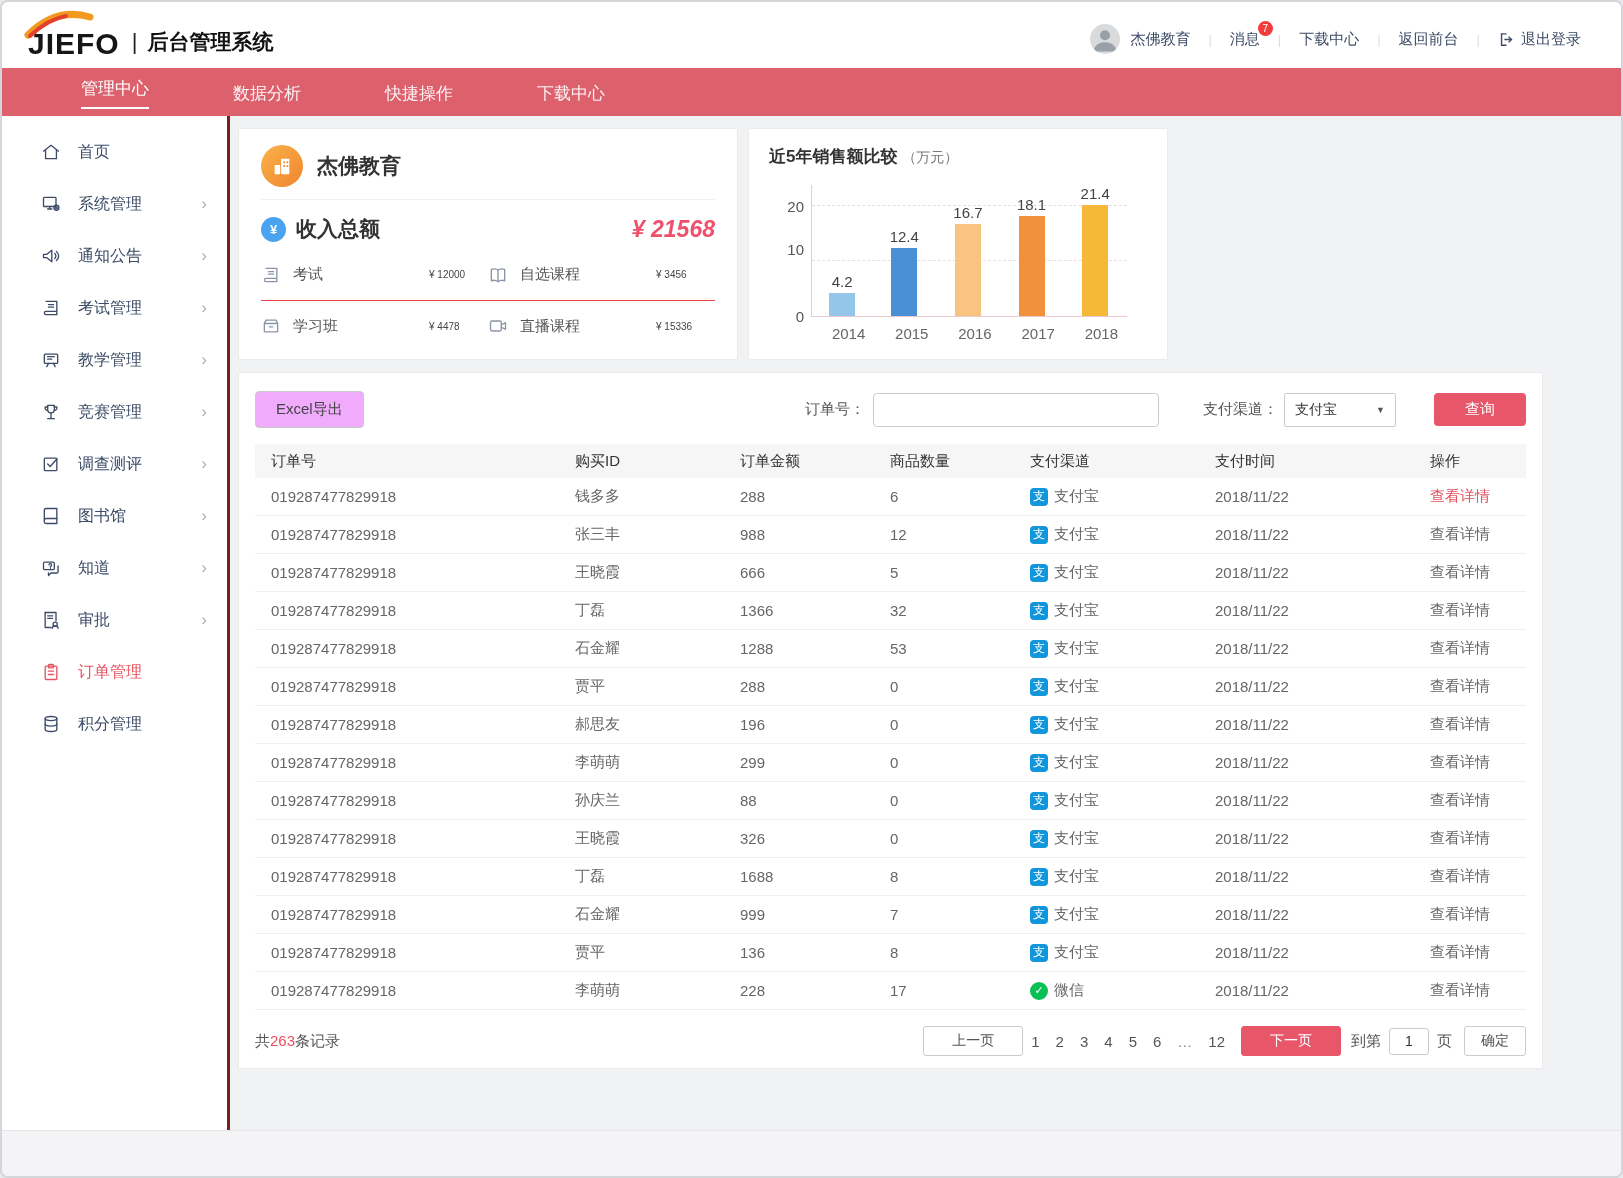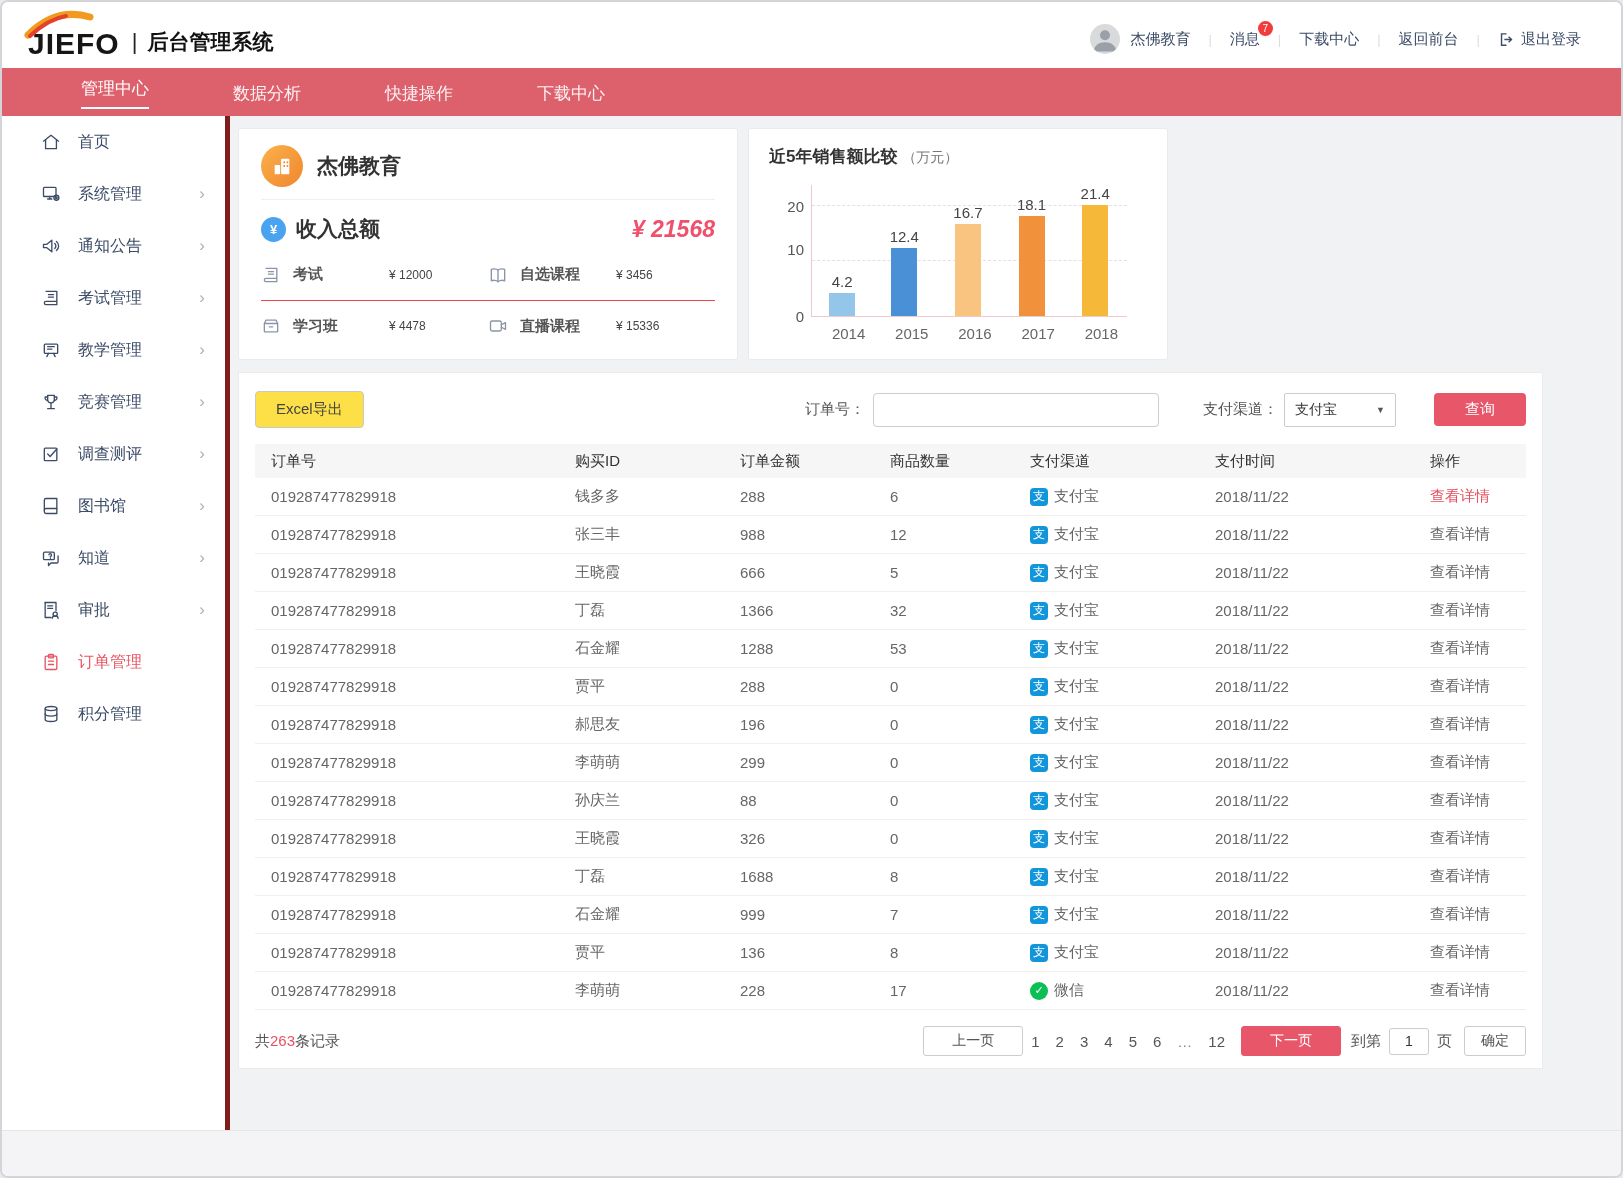--- a/index.html
+++ b/index.html
@@ -22,21 +22,21 @@
   .badge{position:absolute;top:-9px;right:-13px;min-width:15px;height:15px;border-radius:8px;background:#f23c3c;color:#fff;font-size:10px;line-height:15px;text-align:center;padding:0 3px;}
   .exit-ic{margin-right:6px;display:inline-flex;}
 
   
   .navtabs{height:48px;background:#dd606d;display:flex;align-items:center;padding-left:70px;}
   .navtab{color:rgba(255,255,255,.92);font-size:17px;margin-right:66px;width:86px;text-align:center;cursor:pointer;padding-top:2px;}
   .navtab.active span{display:inline-block;padding-bottom:7px;border-bottom:2px solid #fff;color:#fff;}
 
   
   .body-row{display:flex;height:1014px;}
-  .sidebar{width:228px;background:#fff;border-right:5px solid #7f1d1d;flex:none;}
+  .sidebar{width:228px;background:#fff;border-right:3px solid #7f1d1d;padding-top:10px;flex:none;}
   .side-item{height:52px;display:flex;align-items:center;padding:0 20px 0 38px;color:#3c4b66;font-size:16px;cursor:pointer;}
   .side-item .s-ic{width:22px;height:22px;margin-right:16px;display:inline-flex;align-items:center;justify-content:center;}
   .side-item .chev{margin-left:auto;color:#a9b0bc;font-size:17px;}
   .side-item.active{color:#e8535f;}
   .content{flex:1;background:#f1f2f3;overflow:hidden;}
   .breadcrumb{background:#fff;height:44px;line-height:44px;padding-left:16px;font-size:14px;color:#606060;border-bottom:1px solid #eee;}
   .breadcrumb .bc-cur{margin-left:12px;}
 
   
   .cards{display:flex;gap:10px;margin:12px 0 0 8px;width:1305px;}
@@ -49,43 +49,43 @@
   .org-ic{width:42px;height:42px;border-radius:50%;background:linear-gradient(135deg,#f9b24a,#f1852e);display:flex;align-items:center;justify-content:center;margin-right:14px;}
   .rev-title{font-size:21px;font-weight:700;color:#333;}
   .income-row{display:flex;align-items:center;margin:15px 0 6px;}
   .coin-ic{width:25px;height:25px;border-radius:50%;background:#4aa3ef;color:#fff;font-size:13px;font-weight:700;display:flex;align-items:center;justify-content:center;margin-right:10px;}
   .income-label{font-size:21px;font-weight:700;color:#333;}
   .income-value{margin-left:auto;font-size:23px;font-weight:700;font-style:italic;color:#ef516d;}
   .rev-grid{display:grid;grid-template-columns:1fr 1fr;}
   .rev-cell{display:flex;align-items:center;height:51px;font-size:15px;color:#555;}
   .rev-cell.r2{border-top:1px solid #ef4444;}
   .rev-cell .s-ic{width:20px;height:20px;margin-right:12px;color:#8b94a6;display:inline-flex;}
-  .rev-cell .lab{width:96px;font-weight:bold;}
-  .rev-cell .val{font-size:12px;color:#444;}
+  .rev-cell .lab{width:96px;}
+  .rev-cell .val{font-size:10px;color:#444;margin-left:40px;}
 
   .card.pie-card{width:365px;padding:16px 20px;}
   .pie{position:absolute;left:120px;top:92px;width:130px;height:130px;border-radius:50%;}
   .pie-label{position:absolute;font-size:15px;color:#555;white-space:nowrap;}
   .pie-lines{position:absolute;left:0;top:0;pointer-events:none;}
 
   .card.bar-card{width:420px;padding:16px 20px;}
   .bar-plot{position:absolute;left:62px;top:56px;width:316px;height:132px;border-left:1px solid #eec9cb;border-bottom:1px solid #eec9cb;}
   .gridline{position:absolute;left:0;width:100%;border-top:1px dashed #ecdcdd;}
   .bar-slots{position:absolute;left:0;bottom:0;width:100%;height:100%;display:flex;justify-content:space-around;align-items:flex-end;}
   .bar-slot{display:flex;flex-direction:column;align-items:center;justify-content:flex-end;height:100%;}
   .bar-val{font-size:15px;color:#444;margin-bottom:3px;}
   .bar-rect{width:26px;}
   .ytick{position:absolute;left:-40px;width:32px;text-align:right;font-size:15px;color:#555;}
   .x-labels{position:absolute;left:68px;top:196px;width:316px;display:flex;justify-content:space-around;}
   .x-labels span{font-size:15px;color:#666;}
 
   
   .panel{width:1305px;margin:12px 0 0 8px;background:#fff;border:1px solid #ebebed;padding:18px 16px 12px;}
   .filter{display:flex;align-items:center;}
-  .btn-plain{border:1px solid #c9c9c9;background:#fde047;border-radius:4px;padding:8px 20px;font-size:15px;color:#444;cursor:pointer;}
+  .btn-plain{border:1px solid #c9c9c9;background:#f0abfc;border-radius:4px;padding:8px 20px;font-size:15px;color:#444;cursor:pointer;}
   .f-label{font-size:15px;color:#555;}
   .order-input{width:286px;height:34px;border:1px solid #ccc;border-radius:4px;margin-left:8px;padding:0 8px;font-size:14px;color:#333;outline:none;}
   .grp-order{margin-left:auto;display:flex;align-items:center;}
   .grp-channel{display:flex;align-items:center;margin-left:44px;}
   .select{width:112px;height:34px;border:1px solid #ccc;border-radius:2px;margin-left:6px;display:flex;align-items:center;padding:0 10px;font-size:14px;color:#333;cursor:pointer;background:#fff;}
   .select .arrow{margin-left:auto;font-size:9px;color:#555;}
   .btn-query{margin-left:38px;width:92px;height:33px;background:#e8566a;color:#fff;border:none;border-radius:4px;font-size:15px;cursor:pointer;}
 
   .tbl{margin-top:16px;}
   .trow{display:flex;align-items:center;height:38px;border-bottom:1px solid #efeff1;font-size:15px;color:#666;}

